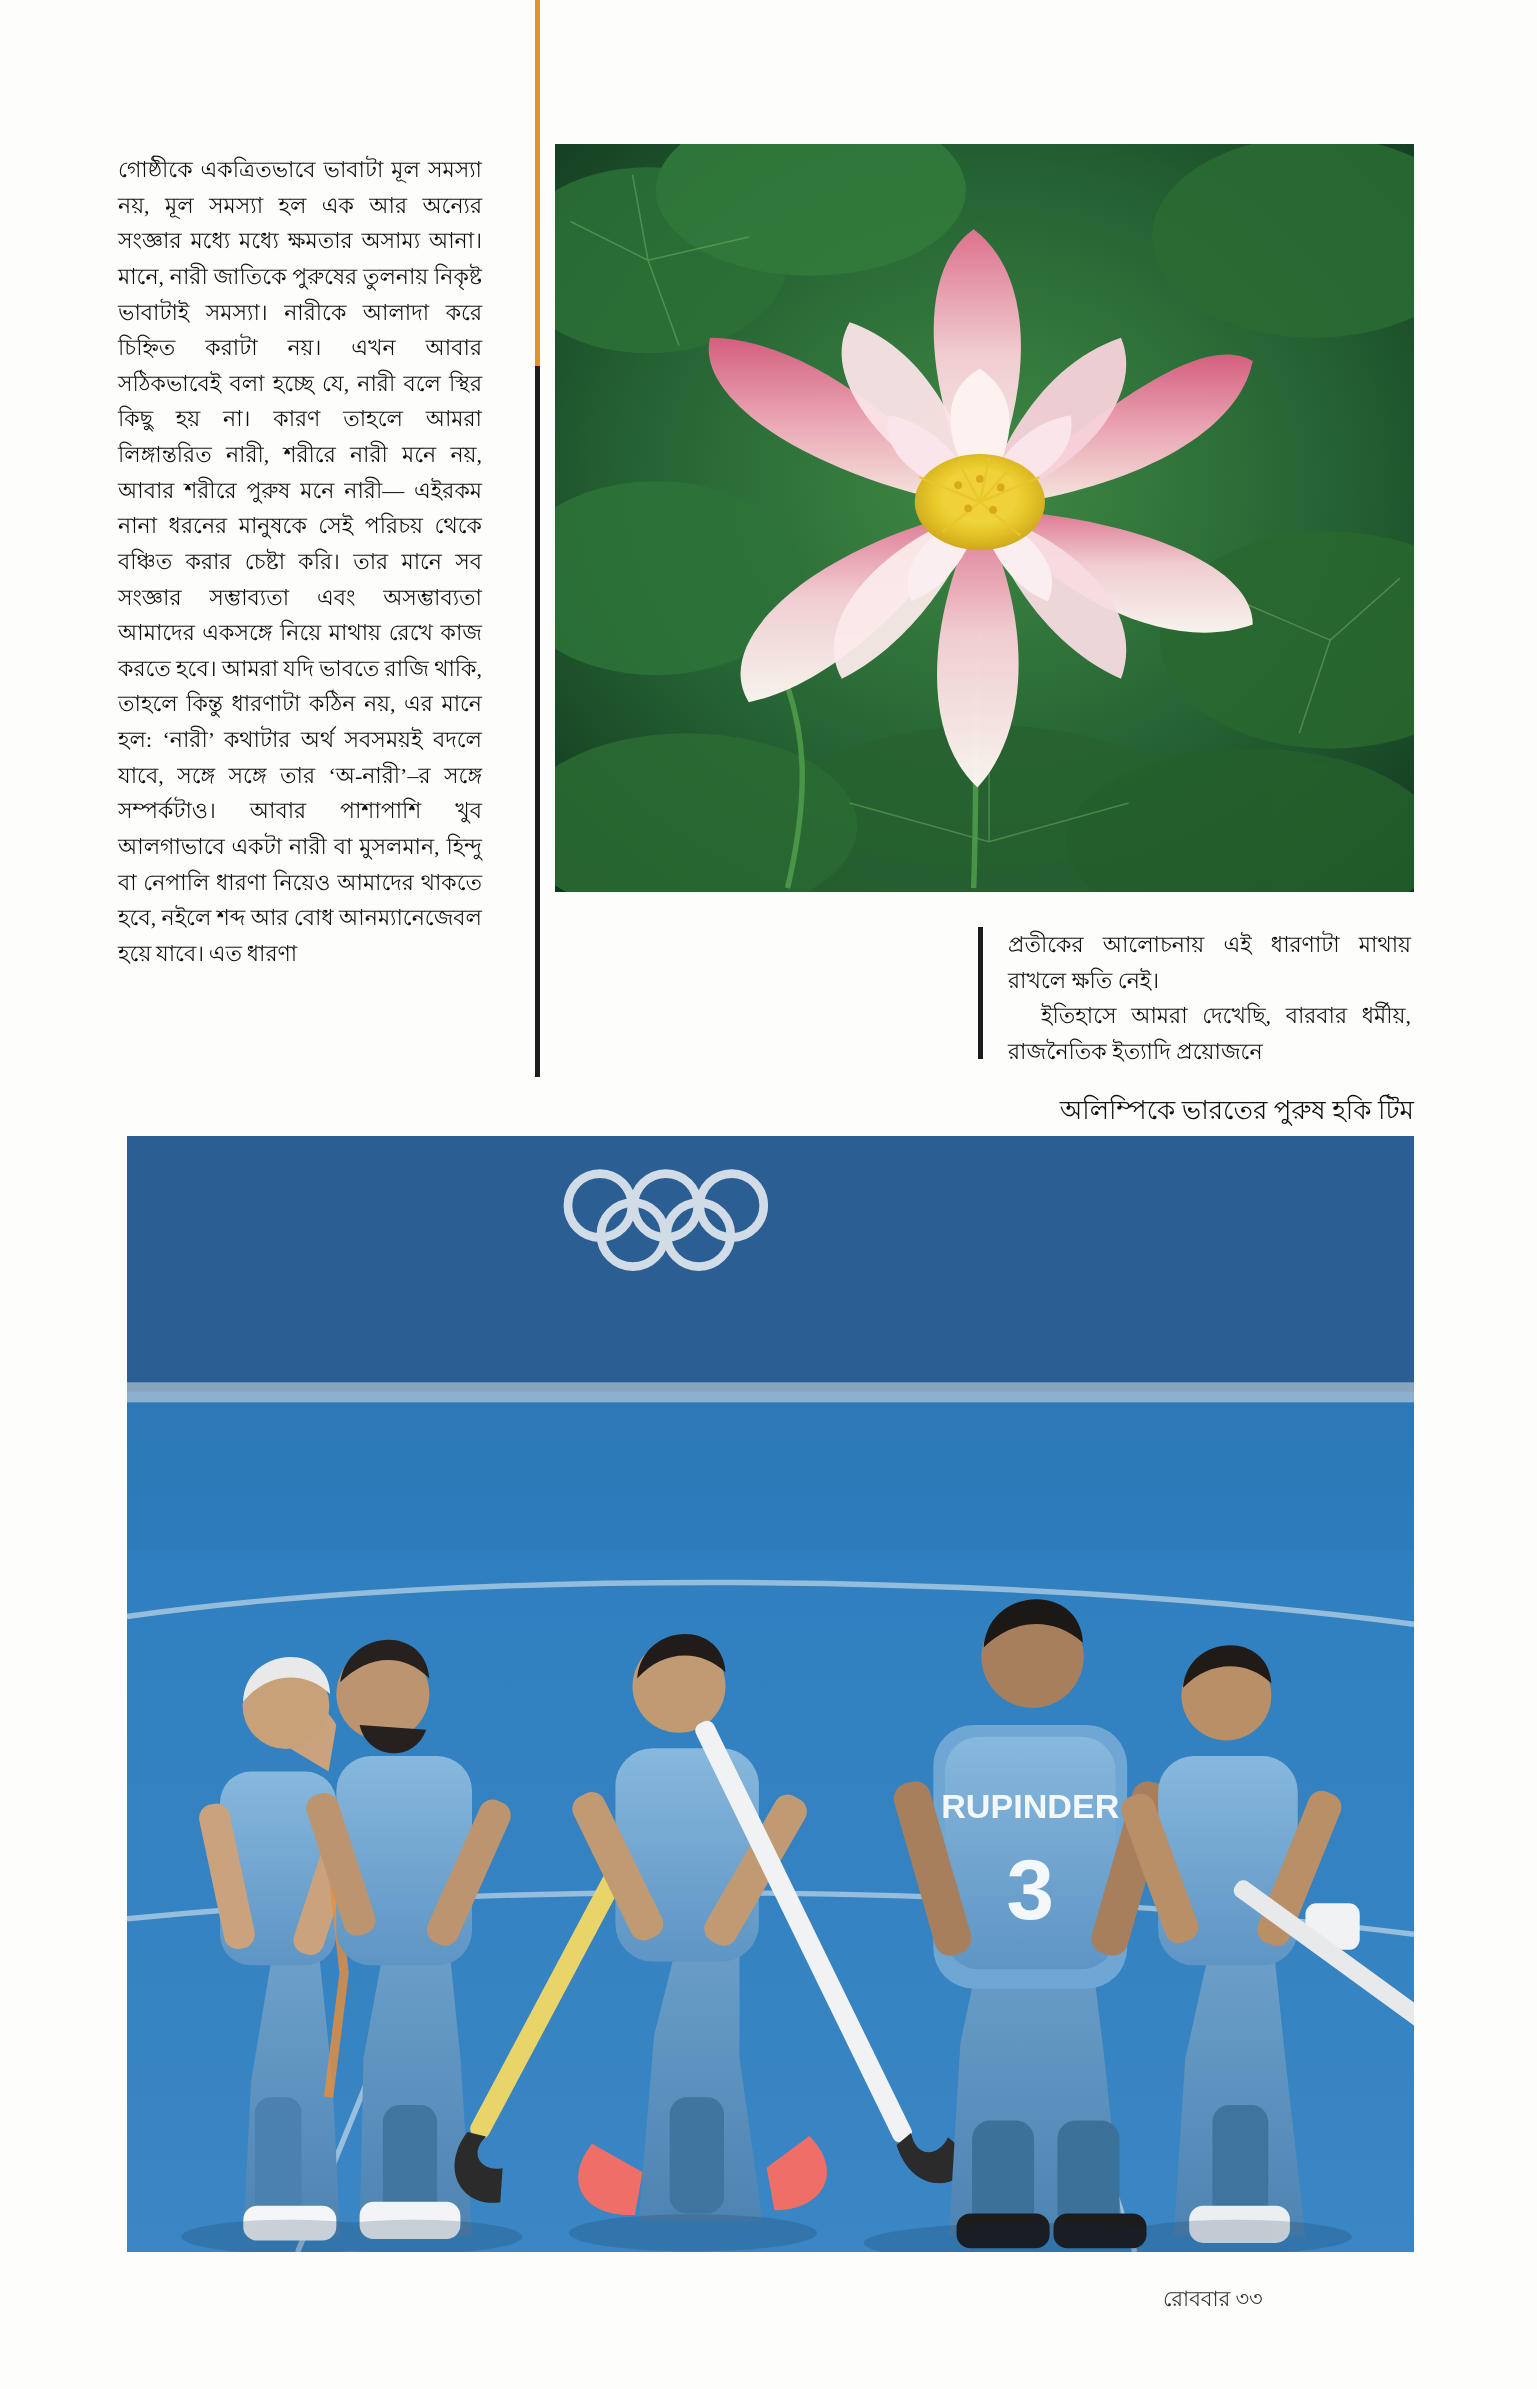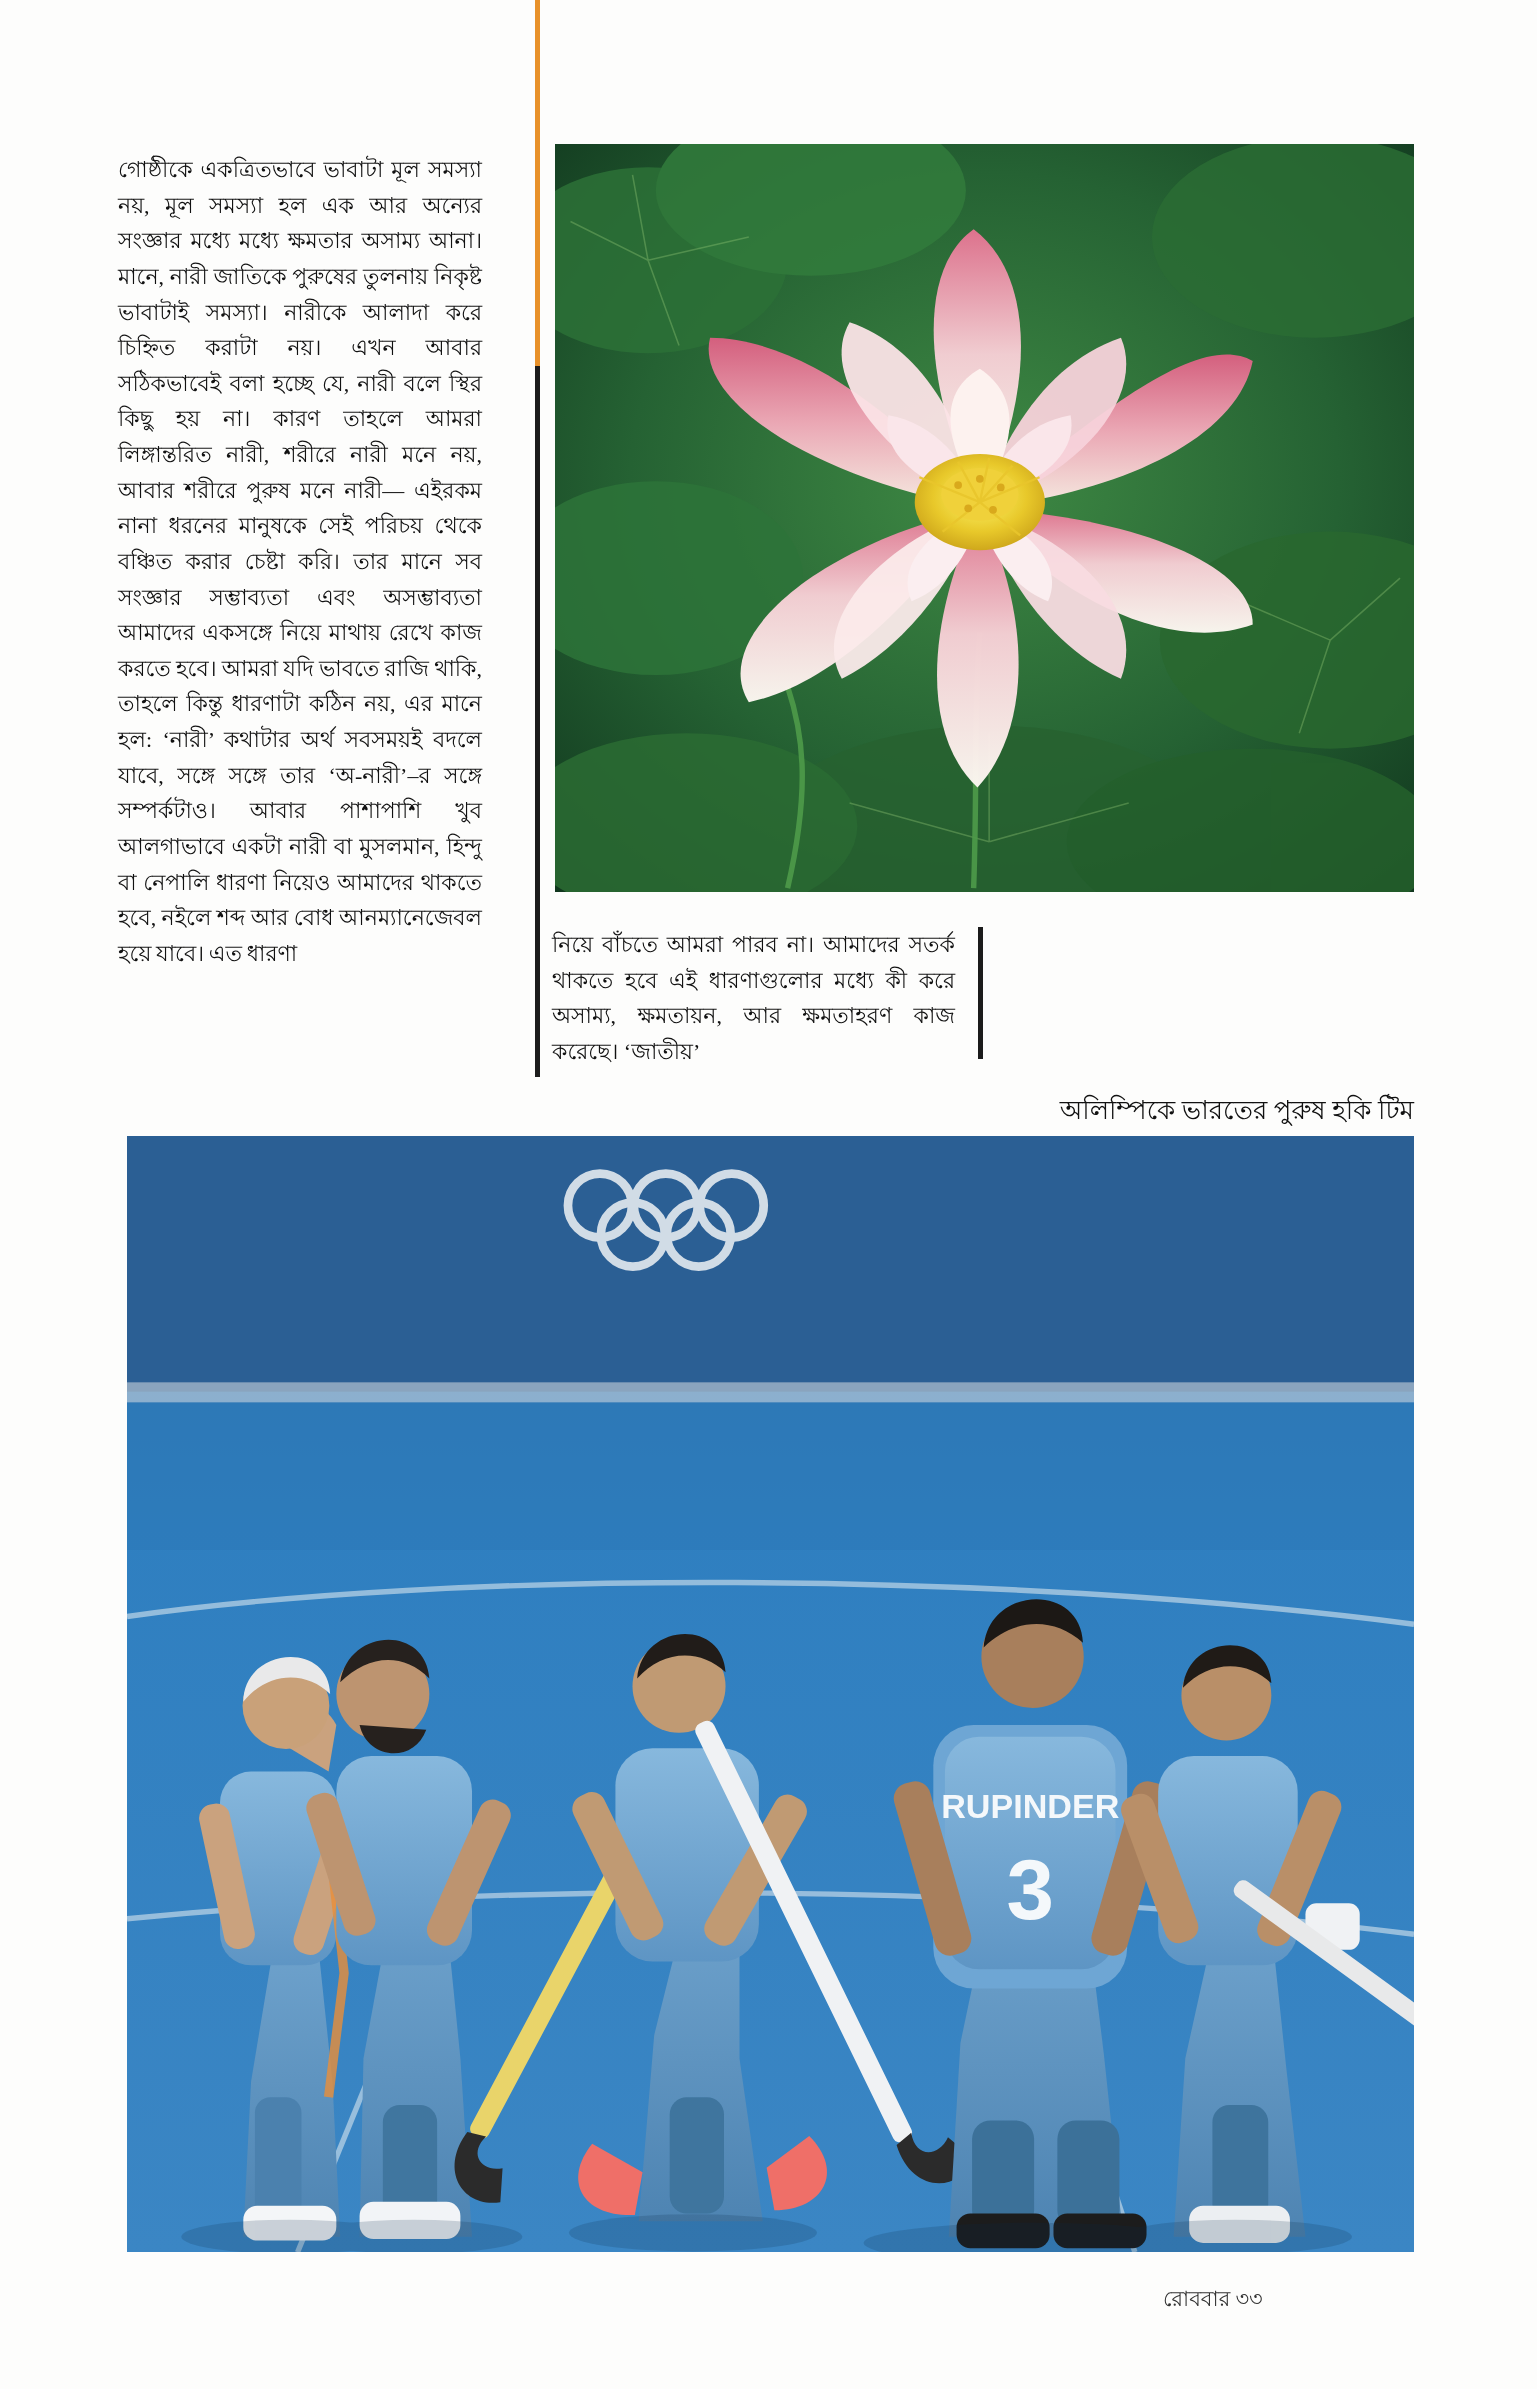--- a/index.html
+++ b/index.html
@@ -207,21 +207,24 @@
         <circle cx="520" cy="440" r="5"></circle>
           <circle cx="548" cy="432" r="5"></circle>
         <circle cx="575" cy="443" r="5"></circle>
           <circle cx="533" cy="470" r="5"></circle>
         <circle cx="565" cy="472" r="5"></circle>
       </g>
     </svg>
   </div>
 
   <div class="col-main">গোষ্ঠীকে একত্রিতভাবে ভাবাটা মূল সমস্যা নয়, মূল সমস্যা হল এক আর অন্যের সংজ্ঞার মধ্যে মধ্যে ক্ষমতার অসাম্য আনা। মানে, নারী জাতিকে পুরুষের তুলনায় নিকৃষ্ট ভাবাটাই সমস্যা। নারীকে আলাদা করে চিহ্নিত করাটা নয়। এখন আবার সঠিকভাবেই বলা হচ্ছে যে, নারী বলে স্থির কিছু হয় না। কারণ তাহলে আমরা লিঙ্গান্তরিত নারী, শরীরে নারী মনে নয়, আবার শরীরে পুরুষ মনে নারী— এইরকম নানা ধরনের মানুষকে সেই পরিচয় থেকে বঞ্চিত করার চেষ্টা করি। তার মানে সব সংজ্ঞার সম্ভাব্যতা এবং অসম্ভাব্যতা আমাদের একসঙ্গে নিয়ে মাথায় রেখে কাজ করতে হবে। আমরা যদি ভাবতে রাজি থাকি, তাহলে কিন্তু ধারণাটা কঠিন নয়, এর মানে হল: ‘নারী’ কথাটার অর্থ সবসময়ই বদলে যাবে, সঙ্গে সঙ্গে তার ‘অ-নারী’–র সঙ্গে সম্পর্কটাও। আবার পাশাপাশি খুব আলগাভাবে একটা নারী বা মুসলমান, হিন্দু বা নেপালি ধারণা নিয়েও আমাদের থাকতে হবে, নইলে শব্দ আর বোধ আনম্যানেজেবল হয়ে যাবে। এত ধারণা</div>
-  <div class="col-b">নিয়ে বাঁচতে আমরা পারব না। আমাদের সতর্ক থাকতে হবে এই ধারণাগুলোর মধ্যে কী করে অসাম্য, ক্ষমতায়ন, আর ক্ষমতাহরণ কাজ করেছে। ‘জাতীয়’</div>
+  <div class="col-c">
+    <div>প্রতীকের আলোচনায় এই ধারণাটা মাথায় রাখলে ক্ষতি নেই।</div>
+    <div class="indent">ইতিহাসে আমরা দেখেছি, বারবার ধর্মীয়, রাজনৈতিক ইত্যাদি প্রয়োজনে</div>
+  </div>
 
   <div class="photo-caption">অলিম্পিকে ভারতের পুরুষ হকি টিম</div>
 
   <div class="hockey-photo">
     <svg class="hockey-svg" viewBox="0 0 1660 1440" preserveAspectRatio="xMidYMid slice">
       <defs>
         <linearGradient id="fieldG" x1="0" y1="0" x2="0" y2="1">
           <stop offset="0%" stop-color="#2f6ea8"></stop>
           <stop offset="35%" stop-color="#2f7fc0"></stop>
           <stop offset="100%" stop-color="#3b86c4"></stop>

